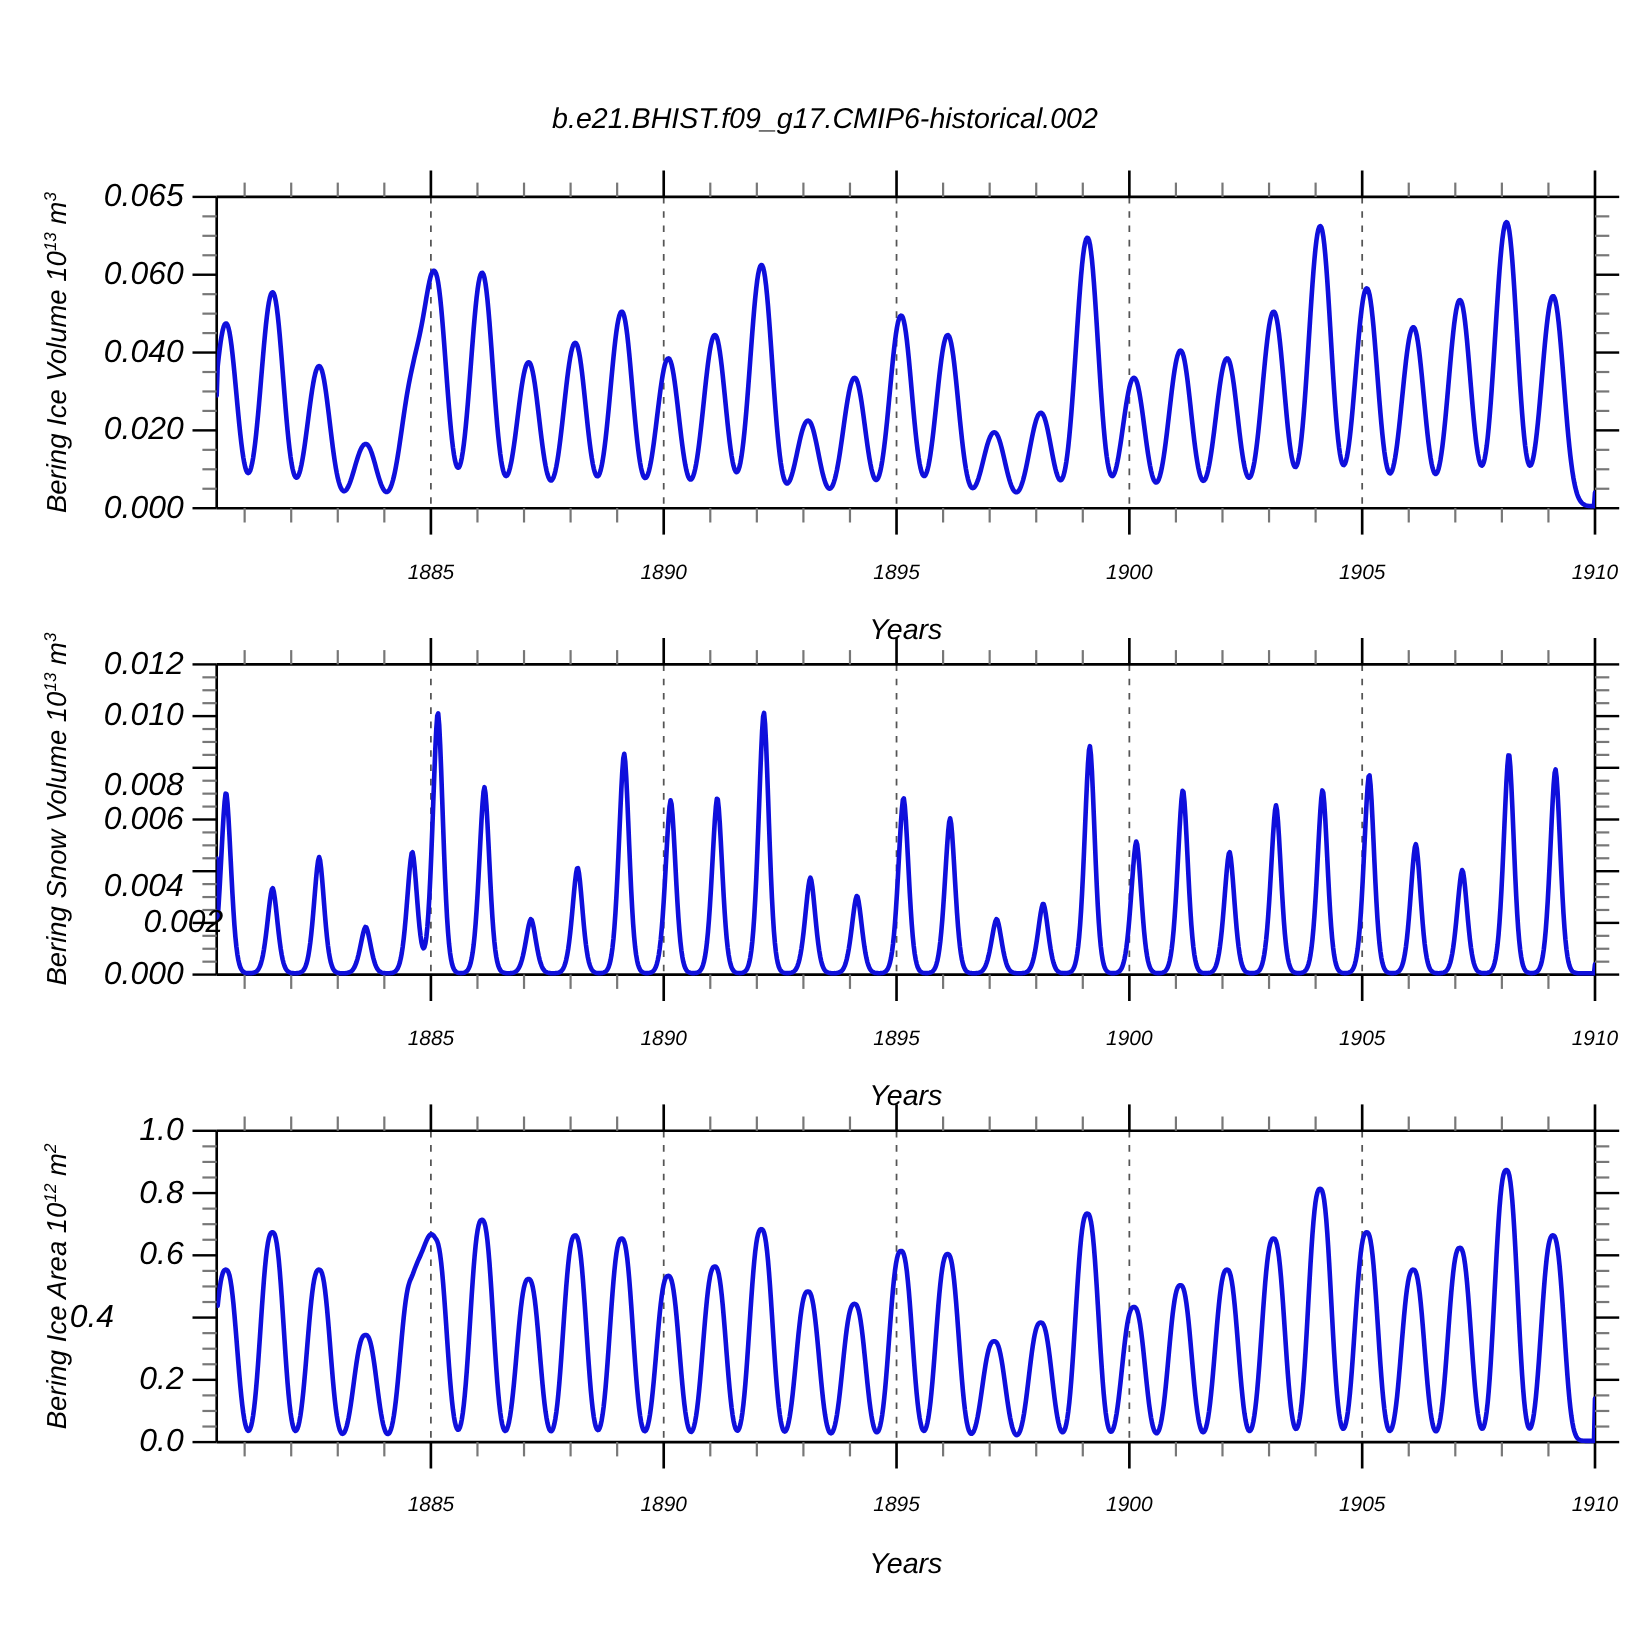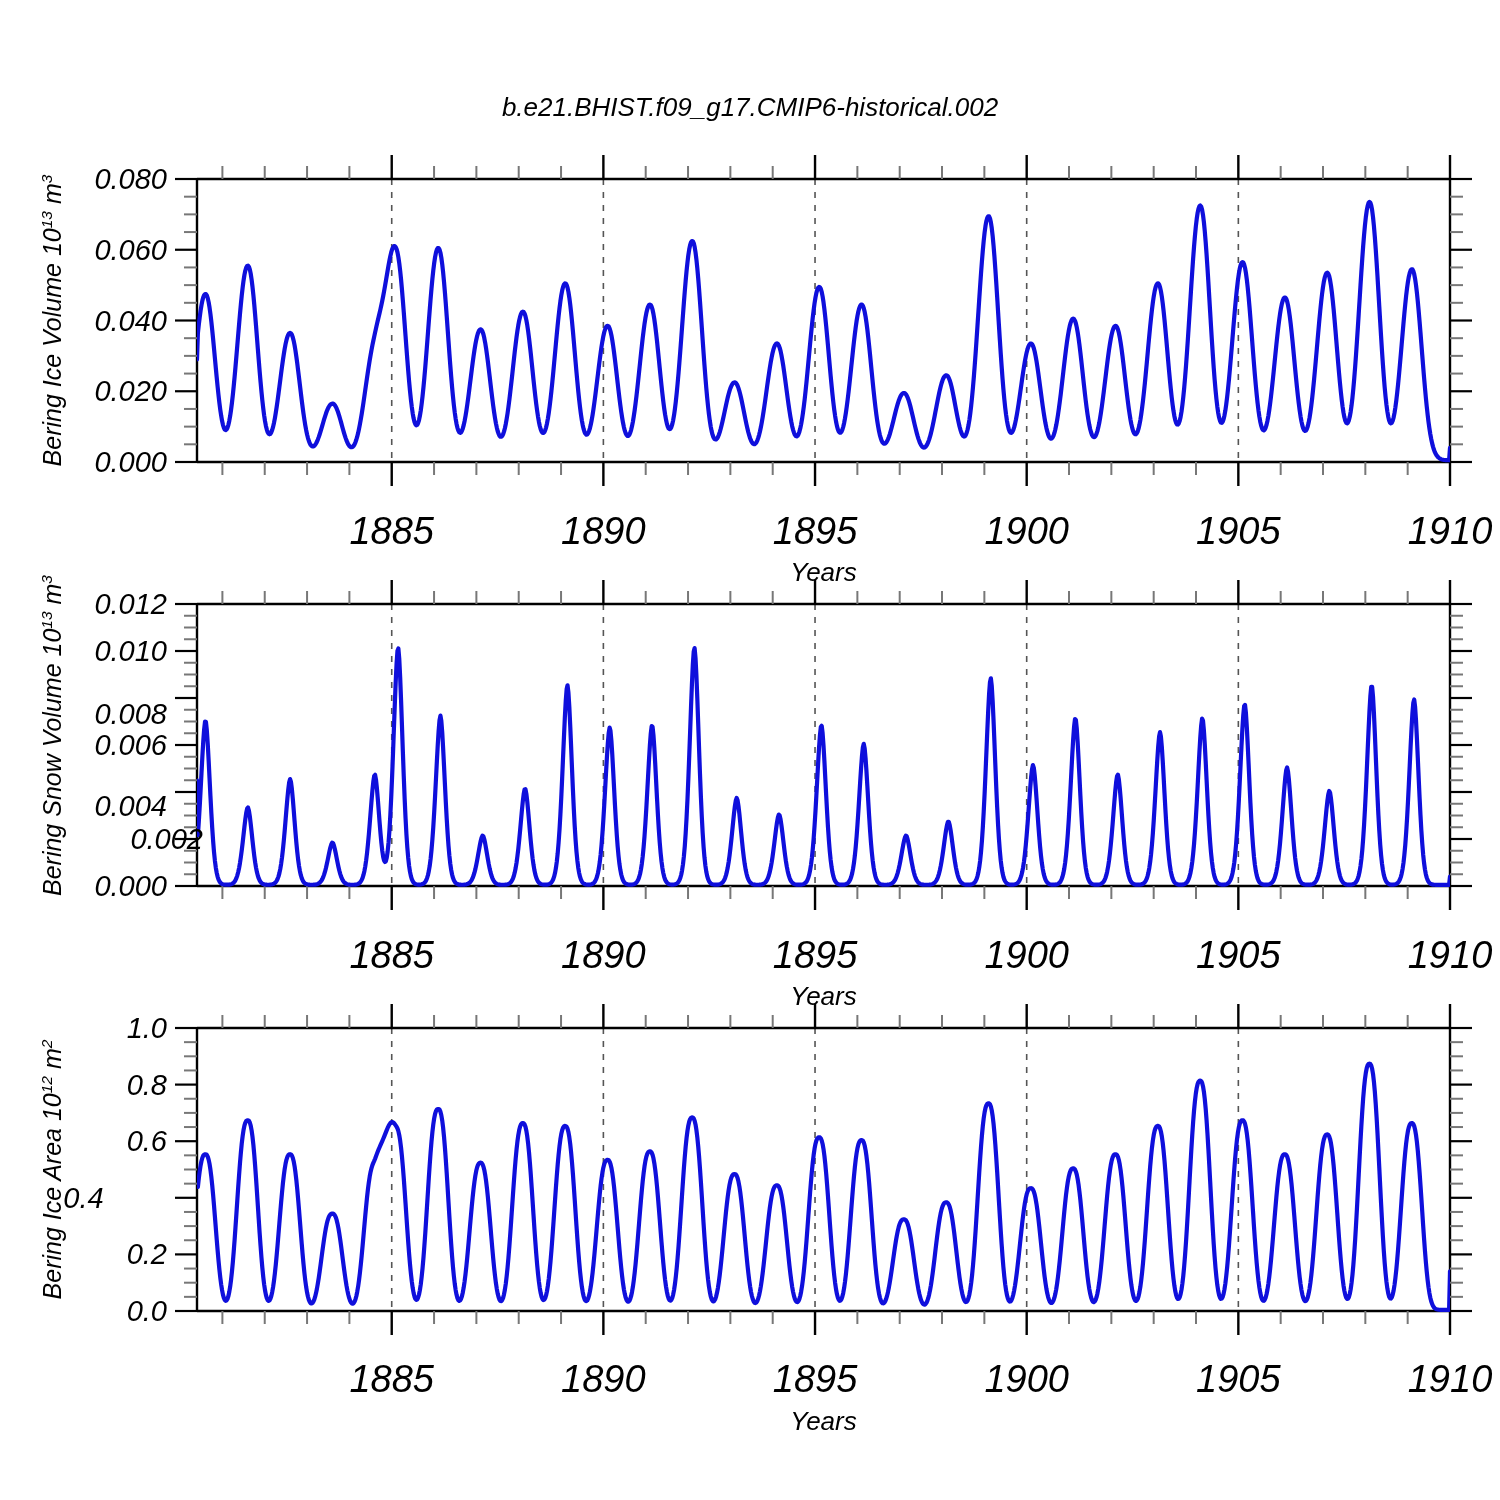--- a/index.html
+++ b/index.html
@@ -24,21 +24,21 @@
   }
   .ylabel sup{font-size:0.62em;vertical-align:super;}
 
   .ytick-label{
     position:absolute;right:0;text-align:right;
     font-size:29px;color:#000;white-space:nowrap;
     transform:translateY(-50%);
   }
   .xtick-label{
     position:absolute;text-align:center;
-    font-size:38px;color:#000;white-space:nowrap;
+    font-size:19px;color:#000;white-space:nowrap;
     transform:translateX(-50%);
   }
   .xaxis-title{
     position:absolute;text-align:center;font-size:26px;color:#000;
     transform:translateX(-50%);white-space:nowrap;
   }
 </style>
 </head>
 <body>
 
@@ -155,21 +155,21 @@
           <clipPath id="clip-0">
             <rect x="197" y="177" width="1253" height="287"></rect>
           </clipPath>
         </defs>
         <path d="M 197.00 359.41 L 197.90 332.99 L 198.79 324.84 L 199.69 317.39 L 200.58 310.78 L 201.48 305.17 L 202.37 300.63 L 203.26 297.26 L 204.16 295.07 L 205.05 294.06 L 205.95 294.12 L 206.84 295.43 L 207.74 298.10 L 208.64 302.14 L 209.53 307.47 L 210.43 313.98 L 211.32 321.52 L 212.22 329.91 L 213.11 338.94 L 214.00 348.41 L 214.90 358.10 L 215.79 367.78 L 216.69 377.26 L 217.59 386.35 L 218.48 394.87 L 219.38 402.68 L 220.27 409.67 L 221.17 415.73 L 222.06 420.78 L 222.95 424.78 L 223.85 427.68 L 224.74 429.44 L 225.64 430.07 L 226.53 429.55 L 227.43 427.89 L 228.33 425.09 L 229.22 421.18 L 230.12 416.19 L 231.01 410.16 L 231.91 403.14 L 232.80 395.21 L 233.69 386.46 L 234.59 377.01 L 235.48 366.98 L 236.38 356.53 L 237.27 345.83 L 238.17 335.08 L 239.07 324.46 L 239.96 314.19 L 240.86 304.48 L 241.75 295.52 L 242.65 287.50 L 243.54 280.58 L 244.43 274.89 L 245.33 270.54 L 246.22 267.57 L 247.12 265.99 L 248.01 265.70 L 248.91 266.77 L 249.81 269.42 L 250.70 273.68 L 251.60 279.49 L 252.49 286.73 L 253.39 295.23 L 254.28 304.81 L 255.17 315.22 L 256.07 326.24 L 256.96 337.60 L 257.86 349.06 L 258.76 360.38 L 259.65 371.36 L 260.55 381.79 L 261.44 391.51 L 262.34 400.39 L 263.23 408.34 L 264.12 415.26 L 265.02 421.13 L 265.91 425.91 L 266.81 429.59 L 267.70 432.20 L 268.60 433.74 L 269.50 434.26 L 270.39 433.78 L 271.29 432.36 L 272.18 430.04 L 273.08 426.88 L 273.97 422.93 L 274.86 418.27 L 275.76 412.96 L 276.65 407.11 L 277.55 400.80 L 278.44 394.14 L 279.34 387.25 L 280.24 380.27 L 281.13 373.32 L 282.03 366.55 L 282.92 360.09 L 283.82 354.08 L 284.71 348.64 L 285.60 343.90 L 286.50 339.93 L 287.39 336.82 L 288.29 334.61 L 289.18 333.30 L 290.08 332.88 L 290.98 333.29 L 291.87 334.71 L 292.77 337.19 L 293.66 340.70 L 294.56 345.17 L 295.45 350.51 L 296.34 356.59 L 297.24 363.27 L 298.13 370.40 L 299.03 377.80 L 299.93 385.32 L 300.82 392.81 L 301.72 400.12 L 302.61 407.13 L 303.51 413.72 L 304.40 419.80 L 305.29 425.32 L 306.19 430.22 L 307.08 434.47 L 307.98 438.06 L 308.87 440.99 L 309.77 443.28 L 310.67 444.94 L 311.56 446.00 L 312.46 446.50 L 313.35 446.46 L 314.25 445.92 L 315.14 444.92 L 316.03 443.50 L 316.93 441.70 L 317.82 439.57 L 318.72 437.14 L 319.61 434.47 L 320.51 431.61 L 321.41 428.61 L 322.30 425.55 L 323.20 422.47 L 324.09 419.45 L 324.99 416.54 L 325.88 413.81 L 326.77 411.32 L 327.67 409.11 L 328.56 407.24 L 329.46 405.75 L 330.35 404.64 L 331.25 403.95 L 332.15 403.64 L 333.04 403.71 L 333.94 404.20 L 334.83 405.16 L 335.72 406.58 L 336.62 408.43 L 337.51 410.68 L 338.41 413.28 L 339.30 416.15 L 340.20 419.22 L 341.10 422.44 L 341.99 425.70 L 342.89 428.95 L 343.78 432.10 L 344.68 435.09 L 345.57 437.86 L 346.46 440.35 L 347.36 442.52 L 348.25 444.32 L 349.15 445.72 L 350.04 446.69 L 350.94 447.20 L 351.84 447.23 L 352.73 446.77 L 353.63 445.80 L 354.52 444.31 L 355.42 442.30 L 356.31 439.75 L 357.20 436.68 L 358.10 433.09 L 358.99 429.01 L 359.89 424.45 L 360.78 419.47 L 361.68 414.09 L 362.58 408.40 L 363.47 402.44 L 364.37 396.31 L 365.26 390.07 L 366.16 383.82 L 367.05 377.63 L 367.94 371.58 L 368.84 365.74 L 369.73 360.16 L 370.63 354.87 L 371.52 349.89 L 372.42 345.21 L 373.32 340.79 L 374.21 336.57 L 375.11 332.42 L 376.00 328.35 L 376.89 324.41 L 377.79 320.58 L 378.68 316.80 L 379.58 313.00 L 380.47 309.10 L 381.37 305.03 L 382.27 300.76 L 383.16 296.23 L 384.06 291.45 L 384.95 286.43 L 385.85 281.22 L 386.74 275.92 L 387.63 270.63 L 388.53 265.48 L 389.42 260.63 L 390.32 256.24 L 391.21 252.46 L 392.11 249.44 L 393.01 247.33 L 393.90 246.21 L 394.80 246.15 L 395.69 247.14 L 396.59 249.13 L 397.48 252.38 L 398.37 257.08 L 399.27 263.22 L 400.16 270.75 L 401.06 279.56 L 401.95 289.48 L 402.85 300.32 L 403.75 311.83 L 404.64 323.78 L 405.54 335.90 L 406.43 347.96 L 407.33 359.71 L 408.22 370.92 L 409.11 381.42 L 410.01 391.03 L 410.90 399.62 L 411.80 407.07 L 412.70 413.31 L 413.59 418.28 L 414.49 421.94 L 415.38 424.26 L 416.28 425.25 L 417.17 424.91 L 418.06 423.24 L 418.96 420.28 L 419.85 416.05 L 420.75 410.60 L 421.64 403.99 L 422.54 396.28 L 423.44 387.57 L 424.33 377.96 L 425.23 367.58 L 426.12 356.59 L 427.02 345.16 L 427.91 333.48 L 428.80 321.77 L 429.70 310.25 L 430.59 299.14 L 431.49 288.67 L 432.38 279.05 L 433.28 270.48 L 434.18 263.14 L 435.07 257.17 L 435.97 252.66 L 436.86 249.67 L 437.76 248.19 L 438.65 248.09 L 439.54 249.53 L 440.44 252.71 L 441.33 257.64 L 442.23 264.24 L 443.12 272.37 L 444.02 281.86 L 444.92 292.47 L 445.81 303.96 L 446.71 316.06 L 447.60 328.50 L 448.50 341.00 L 449.39 353.32 L 450.28 365.23 L 451.18 376.51 L 452.07 387.01 L 452.97 396.57 L 453.87 405.10 L 454.76 412.53 L 455.66 418.80 L 456.55 423.91 L 457.45 427.83 L 458.34 430.61 L 459.23 432.25 L 460.13 432.81 L 461.02 432.32 L 461.92 430.83 L 462.81 428.41 L 463.71 425.10 L 464.61 420.98 L 465.50 416.12 L 466.40 410.61 L 467.29 404.54 L 468.19 398.01 L 469.08 391.13 L 469.97 384.04 L 470.87 376.87 L 471.76 369.75 L 472.66 362.84 L 473.55 356.27 L 474.45 350.18 L 475.35 344.70 L 476.24 339.94 L 477.14 336.01 L 478.03 332.96 L 478.93 330.83 L 479.82 329.65 L 480.71 329.34 L 481.61 329.92 L 482.50 331.56 L 483.40 334.27 L 484.29 338.04 L 485.19 342.77 L 486.09 348.38 L 486.98 354.71 L 487.88 361.63 L 488.77 368.96 L 489.67 376.53 L 490.56 384.18 L 491.45 391.74 L 492.35 399.05 L 493.24 405.98 L 494.14 412.40 L 495.04 418.21 L 495.93 423.32 L 496.83 427.68 L 497.72 431.23 L 498.62 433.93 L 499.51 435.76 L 500.40 436.71 L 501.30 436.77 L 502.19 435.94 L 503.09 434.23 L 503.98 431.65 L 504.88 428.23 L 505.78 423.99 L 506.67 418.97 L 507.57 413.23 L 508.46 406.82 L 509.36 399.84 L 510.25 392.36 L 511.14 384.51 L 512.04 376.41 L 512.93 368.20 L 513.83 360.03 L 514.72 352.06 L 515.62 344.44 L 516.52 337.33 L 517.41 330.88 L 518.31 325.22 L 519.20 320.46 L 520.10 316.68 L 520.99 313.96 L 521.88 312.29 L 522.78 311.66 L 523.67 311.99 L 524.57 313.49 L 525.46 316.21 L 526.36 320.13 L 527.26 325.19 L 528.15 331.27 L 529.05 338.23 L 529.94 345.90 L 530.83 354.10 L 531.73 362.63 L 532.62 371.30 L 533.52 379.92 L 534.41 388.31 L 535.31 396.29 L 536.21 403.74 L 537.10 410.53 L 538.00 416.54 L 538.89 421.70 L 539.79 425.94 L 540.68 429.22 L 541.57 431.51 L 542.47 432.77 L 543.36 433.00 L 544.26 432.21 L 545.15 430.38 L 546.05 427.53 L 546.95 423.68 L 547.84 418.86 L 548.74 413.12 L 549.63 406.49 L 550.53 399.07 L 551.42 390.92 L 552.31 382.17 L 553.21 372.93 L 554.10 363.35 L 555.00 353.59 L 555.89 343.83 L 556.79 334.24 L 557.69 325.03 L 558.58 316.37 L 559.48 308.43 L 560.37 301.40 L 561.27 295.40 L 562.16 290.55 L 563.05 286.93 L 563.95 284.57 L 564.84 283.47 L 565.74 283.51 L 566.63 284.86 L 567.53 287.67 L 568.43 291.93 L 569.32 297.57 L 570.22 304.47 L 571.11 312.48 L 572.00 321.41 L 572.90 331.04 L 573.79 341.15 L 574.69 351.51 L 575.58 361.89 L 576.48 372.09 L 577.38 381.92 L 578.27 391.19 L 579.17 399.77 L 580.06 407.54 L 580.96 414.42 L 581.85 420.33 L 582.74 425.23 L 583.64 429.11 L 584.53 431.95 L 585.43 433.77 L 586.32 434.58 L 587.22 434.40 L 588.12 433.27 L 589.01 431.22 L 589.91 428.29 L 590.80 424.54 L 591.70 420.02 L 592.59 414.79 L 593.48 408.95 L 594.38 402.56 L 595.27 395.74 L 596.17 388.60 L 597.06 381.27 L 597.96 373.88 L 598.86 366.56 L 599.75 359.48 L 600.65 352.77 L 601.54 346.57 L 602.44 341.02 L 603.33 336.22 L 604.22 332.27 L 605.12 329.24 L 606.01 327.16 L 606.91 326.04 L 607.81 325.82 L 608.70 326.52 L 609.60 328.33 L 610.49 331.24 L 611.39 335.21 L 612.28 340.18 L 613.17 346.02 L 614.07 352.60 L 614.96 359.75 L 615.86 367.32 L 616.75 375.11 L 617.65 382.96 L 618.55 390.70 L 619.44 398.17 L 620.34 405.22 L 621.23 411.74 L 622.13 417.62 L 623.02 422.78 L 623.91 427.15 L 624.81 430.68 L 625.70 433.33 L 626.60 435.07 L 627.49 435.90 L 628.39 435.81 L 629.29 434.80 L 630.18 432.87 L 631.08 430.05 L 631.97 426.34 L 632.87 421.79 L 633.76 416.44 L 634.65 410.33 L 635.55 403.54 L 636.44 396.15 L 637.34 388.27 L 638.23 380.00 L 639.13 371.50 L 640.03 362.89 L 640.92 354.35 L 641.82 346.02 L 642.71 338.09 L 643.61 330.71 L 644.50 324.04 L 645.39 318.20 L 646.29 313.32 L 647.18 309.48 L 648.08 306.75 L 648.98 305.12 L 649.87 304.57 L 650.77 305.04 L 651.66 306.74 L 652.56 309.73 L 653.45 313.97 L 654.34 319.39 L 655.24 325.86 L 656.13 333.23 L 657.03 341.32 L 657.92 349.94 L 658.82 358.88 L 659.72 367.94 L 660.61 376.91 L 661.51 385.60 L 662.40 393.84 L 663.30 401.47 L 664.19 408.37 L 665.08 414.41 L 665.98 419.51 L 666.87 423.59 L 667.77 426.60 L 668.66 428.49 L 669.56 429.22 L 670.46 428.79 L 671.35 427.17 L 672.25 424.36 L 673.14 420.36 L 674.04 415.19 L 674.93 408.88 L 675.82 401.47 L 676.72 393.02 L 677.61 383.61 L 678.51 373.35 L 679.40 362.36 L 680.30 350.81 L 681.20 338.87 L 682.09 326.73 L 682.99 314.63 L 683.88 302.77 L 684.78 291.40 L 685.67 280.74 L 686.56 271.01 L 687.46 262.41 L 688.35 255.12 L 689.25 249.27 L 690.15 244.95 L 691.04 242.20 L 691.94 240.99 L 692.83 241.20 L 693.73 243.07 L 694.62 246.75 L 695.51 252.23 L 696.41 259.41 L 697.30 268.15 L 698.20 278.23 L 699.09 289.44 L 699.99 301.50 L 700.89 314.14 L 701.78 327.07 L 702.68 340.04 L 703.57 352.79 L 704.47 365.08 L 705.36 376.74 L 706.25 387.58 L 707.15 397.50 L 708.04 406.40 L 708.94 414.23 L 709.83 420.95 L 710.73 426.58 L 711.63 431.13 L 712.52 434.65 L 713.42 437.17 L 714.31 438.76 L 715.21 439.48 L 716.10 439.40 L 716.99 438.57 L 717.89 437.08 L 718.78 434.99 L 719.68 432.36 L 720.57 429.26 L 721.47 425.79 L 722.37 422.00 L 723.26 417.99 L 724.16 413.83 L 725.05 409.62 L 725.94 405.45 L 726.84 401.40 L 727.73 397.57 L 728.63 394.03 L 729.52 390.87 L 730.42 388.15 L 731.32 385.92 L 732.21 384.23 L 733.11 383.09 L 734.00 382.50 L 734.90 382.42 L 735.79 382.90 L 736.68 384.01 L 737.58 385.76 L 738.47 388.13 L 739.37 391.06 L 740.26 394.48 L 741.16 398.33 L 742.06 402.49 L 742.95 406.87 L 743.85 411.37 L 744.74 415.89 L 745.64 420.32 L 746.53 424.57 L 747.42 428.55 L 748.32 432.21 L 749.21 435.46 L 750.11 438.26 L 751.00 440.56 L 751.90 442.33 L 752.80 443.53 L 753.69 444.16 L 754.59 444.18 L 755.48 443.60 L 756.38 442.40 L 757.27 440.58 L 758.16 438.15 L 759.06 435.11 L 759.95 431.47 L 760.85 427.27 L 761.74 422.54 L 762.64 417.33 L 763.54 411.69 L 764.43 405.70 L 765.33 399.45 L 766.22 393.03 L 767.11 386.56 L 768.01 380.16 L 768.90 373.93 L 769.80 368.02 L 770.69 362.53 L 771.59 357.58 L 772.49 353.28 L 773.38 349.70 L 774.28 346.91 L 775.17 344.95 L 776.07 343.82 L 776.96 343.48 L 777.85 343.93 L 778.75 345.31 L 779.64 347.65 L 780.54 350.93 L 781.43 355.08 L 782.33 360.01 L 783.23 365.61 L 784.12 371.72 L 785.02 378.22 L 785.91 384.93 L 786.81 391.71 L 787.70 398.41 L 788.59 404.89 L 789.49 411.00 L 790.38 416.65 L 791.28 421.72 L 792.17 426.13 L 793.07 429.82 L 793.97 432.73 L 794.86 434.81 L 795.76 436.03 L 796.65 436.37 L 797.55 435.80 L 798.44 434.31 L 799.33 431.90 L 800.23 428.57 L 801.12 424.33 L 802.02 419.20 L 802.91 413.21 L 803.81 406.42 L 804.71 398.89 L 805.60 390.69 L 806.50 381.95 L 807.39 372.77 L 808.28 363.30 L 809.18 353.70 L 810.07 344.14 L 810.97 334.80 L 811.86 325.86 L 812.76 317.51 L 813.66 309.91 L 814.55 303.22 L 815.45 297.57 L 816.34 293.07 L 817.24 289.79 L 818.13 287.75 L 819.02 286.92 L 819.92 287.21 L 820.81 288.84 L 821.71 291.90 L 822.60 296.37 L 823.50 302.18 L 824.40 309.19 L 825.29 317.24 L 826.19 326.15 L 827.08 335.70 L 827.98 345.66 L 828.87 355.82 L 829.76 365.94 L 830.66 375.84 L 831.55 385.31 L 832.45 394.19 L 833.34 402.36 L 834.24 409.68 L 835.14 416.08 L 836.03 421.49 L 836.93 425.86 L 837.82 429.18 L 838.72 431.43 L 839.61 432.61 L 840.50 432.74 L 841.40 431.83 L 842.29 429.90 L 843.19 427.00 L 844.09 423.16 L 844.98 418.42 L 845.88 412.86 L 846.77 406.53 L 847.67 399.53 L 848.56 391.95 L 849.45 383.92 L 850.35 375.55 L 851.24 367.01 L 852.14 358.44 L 853.03 350.00 L 853.93 341.87 L 854.83 334.21 L 855.72 327.18 L 856.62 320.92 L 857.51 315.57 L 858.41 311.22 L 859.30 307.94 L 860.19 305.78 L 861.09 304.72 L 861.98 304.67 L 862.88 305.77 L 863.77 308.13 L 864.67 311.78 L 865.57 316.66 L 866.46 322.66 L 867.36 329.64 L 868.25 337.46 L 869.15 345.91 L 870.04 354.81 L 870.93 363.95 L 871.83 373.15 L 872.72 382.22 L 873.62 391.00 L 874.51 399.33 L 875.41 407.11 L 876.31 414.23 L 877.20 420.62 L 878.10 426.24 L 878.99 431.06 L 879.89 435.07 L 880.78 438.30 L 881.67 440.74 L 882.57 442.45 L 883.46 443.45 L 884.36 443.77 L 885.26 443.48 L 886.15 442.61 L 887.05 441.20 L 887.94 439.31 L 888.84 436.99 L 889.73 434.29 L 890.62 431.27 L 891.52 427.99 L 892.41 424.51 L 893.31 420.91 L 894.20 417.26 L 895.10 413.63 L 896.00 410.09 L 896.89 406.74 L 897.79 403.62 L 898.68 400.82 L 899.58 398.40 L 900.47 396.39 L 901.36 394.84 L 902.26 393.76 L 903.15 393.16 L 904.05 393.02 L 904.94 393.33 L 905.84 394.18 L 906.74 395.59 L 907.63 397.54 L 908.53 399.98 L 909.42 402.87 L 910.32 406.13 L 911.21 409.69 L 912.10 413.45 L 913.00 417.34 L 913.89 421.26 L 914.79 425.12 L 915.68 428.86 L 916.58 432.39 L 917.48 435.65 L 918.37 438.59 L 919.27 441.16 L 920.16 443.34 L 921.06 445.08 L 921.95 446.37 L 922.84 447.19 L 923.74 447.55 L 924.63 447.42 L 925.53 446.80 L 926.43 445.71 L 927.32 444.14 L 928.22 442.11 L 929.11 439.62 L 930.01 436.70 L 930.90 433.37 L 931.79 429.68 L 932.69 425.66 L 933.58 421.36 L 934.48 416.86 L 935.37 412.22 L 936.27 407.53 L 937.17 402.86 L 938.06 398.30 L 938.96 393.95 L 939.85 389.90 L 940.75 386.22 L 941.64 383.00 L 942.53 380.29 L 943.43 378.15 L 944.32 376.61 L 945.22 375.67 L 946.11 375.32 L 947.01 375.53 L 947.91 376.39 L 948.80 377.96 L 949.70 380.21 L 950.59 383.10 L 951.49 386.56 L 952.38 390.52 L 953.27 394.86 L 954.17 399.48 L 955.06 404.27 L 955.96 409.09 L 956.85 413.84 L 957.75 418.39 L 958.65 422.64 L 959.54 426.48 L 960.44 429.82 L 961.33 432.57 L 962.23 434.66 L 963.12 436.01 L 964.01 436.55 L 964.91 436.23 L 965.80 434.99 L 966.70 432.77 L 967.60 429.54 L 968.49 425.25 L 969.39 419.87 L 970.28 413.39 L 971.18 405.80 L 972.07 397.13 L 972.96 387.40 L 973.86 376.70 L 974.75 365.12 L 975.65 352.78 L 976.54 339.84 L 977.44 326.48 L 978.34 312.92 L 979.23 299.38 L 980.13 286.12 L 981.02 273.38 L 981.92 261.43 L 982.81 250.50 L 983.70 240.82 L 984.60 232.57 L 985.49 225.92 L 986.39 220.97 L 987.28 217.76 L 988.18 216.28 L 989.08 216.38 L 989.97 218.30 L 990.87 222.24 L 991.76 228.17 L 992.66 236.01 L 993.55 245.60 L 994.44 256.70 L 995.34 269.07 L 996.23 282.42 L 997.13 296.42 L 998.02 310.78 L 998.92 325.19 L 999.82 339.36 L 1000.71 353.03 L 1001.61 365.98 L 1002.50 378.03 L 1003.39 389.02 L 1004.29 398.86 L 1005.18 407.45 L 1006.08 414.78 L 1006.97 420.82 L 1007.87 425.60 L 1008.77 429.13 L 1009.66 431.47 L 1010.56 432.67 L 1011.45 432.80 L 1012.35 431.91 L 1013.24 430.08 L 1014.13 427.38 L 1015.03 423.88 L 1015.92 419.67 L 1016.82 414.84 L 1017.71 409.48 L 1018.61 403.70 L 1019.51 397.60 L 1020.40 391.31 L 1021.30 384.94 L 1022.19 378.64 L 1023.09 372.52 L 1023.98 366.72 L 1024.87 361.37 L 1025.77 356.57 L 1026.66 352.42 L 1027.56 349.02 L 1028.45 346.41 L 1029.35 344.63 L 1030.25 343.68 L 1031.14 343.51 L 1032.04 344.15 L 1032.93 345.74 L 1033.83 348.29 L 1034.72 351.77 L 1035.61 356.10 L 1036.51 361.19 L 1037.40 366.92 L 1038.30 373.14 L 1039.20 379.71 L 1040.09 386.48 L 1040.99 393.29 L 1041.88 400.00 L 1042.78 406.46 L 1043.67 412.56 L 1044.56 418.19 L 1045.46 423.26 L 1046.35 427.69 L 1047.25 431.42 L 1048.14 434.41 L 1049.04 436.62 L 1049.94 438.04 L 1050.83 438.65 L 1051.73 438.44 L 1052.62 437.41 L 1053.52 435.56 L 1054.41 432.91 L 1055.30 429.48 L 1056.20 425.28 L 1057.09 420.36 L 1057.99 414.77 L 1058.88 408.57 L 1059.78 401.82 L 1060.68 394.64 L 1061.57 387.11 L 1062.47 379.36 L 1063.36 371.54 L 1064.26 363.77 L 1065.15 356.21 L 1066.04 349.01 L 1066.94 342.32 L 1067.83 336.27 L 1068.73 330.98 L 1069.62 326.57 L 1070.52 323.11 L 1071.42 320.65 L 1072.31 319.20 L 1073.21 318.72 L 1074.10 319.18 L 1075.00 320.76 L 1075.89 323.51 L 1076.78 327.40 L 1077.68 332.36 L 1078.57 338.28 L 1079.47 345.02 L 1080.37 352.42 L 1081.26 360.29 L 1082.16 368.47 L 1083.05 376.76 L 1083.95 384.99 L 1084.84 393.00 L 1085.73 400.62 L 1086.63 407.73 L 1087.52 414.23 L 1088.42 420.01 L 1089.31 425.02 L 1090.21 429.20 L 1091.11 432.52 L 1092.00 434.95 L 1092.90 436.50 L 1093.79 437.15 L 1094.69 436.93 L 1095.58 435.83 L 1096.47 433.89 L 1097.37 431.13 L 1098.26 427.58 L 1099.16 423.29 L 1100.05 418.30 L 1100.95 412.67 L 1101.85 406.49 L 1102.74 399.83 L 1103.64 392.81 L 1104.53 385.53 L 1105.43 378.13 L 1106.32 370.74 L 1107.21 363.49 L 1108.11 356.54 L 1109.00 350.03 L 1109.90 344.09 L 1110.79 338.85 L 1111.69 334.40 L 1112.59 330.84 L 1113.48 328.22 L 1114.38 326.56 L 1115.27 325.84 L 1116.16 325.99 L 1117.06 327.17 L 1117.95 329.45 L 1118.85 332.82 L 1119.74 337.24 L 1120.64 342.59 L 1121.54 348.77 L 1122.43 355.61 L 1123.33 362.95 L 1124.22 370.63 L 1125.12 378.45 L 1126.01 386.24 L 1126.90 393.85 L 1127.80 401.11 L 1128.69 407.89 L 1129.59 414.07 L 1130.48 419.56 L 1131.38 424.26 L 1132.28 428.12 L 1133.17 431.08 L 1134.07 433.11 L 1134.96 434.18 L 1135.86 434.28 L 1136.75 433.39 L 1137.64 431.52 L 1138.54 428.66 L 1139.43 424.84 L 1140.33 420.06 L 1141.22 414.38 L 1142.12 407.82 L 1143.02 400.47 L 1143.91 392.39 L 1144.81 383.70 L 1145.70 374.51 L 1146.60 364.96 L 1147.49 355.21 L 1148.38 345.42 L 1149.28 335.79 L 1150.17 326.50 L 1151.07 317.73 L 1151.96 309.67 L 1152.86 302.47 L 1153.76 296.30 L 1154.65 291.25 L 1155.55 287.43 L 1156.44 284.87 L 1157.33 283.56 L 1158.23 283.41 L 1159.12 284.53 L 1160.02 287.10 L 1160.91 291.12 L 1161.81 296.53 L 1162.71 303.22 L 1163.60 311.04 L 1164.50 319.79 L 1165.39 329.28 L 1166.29 339.26 L 1167.18 349.50 L 1168.07 359.76 L 1168.97 369.84 L 1169.86 379.50 L 1170.76 388.58 L 1171.65 396.89 L 1172.55 404.30 L 1173.45 410.68 L 1174.34 415.95 L 1175.24 420.02 L 1176.13 422.84 L 1177.03 424.36 L 1177.92 424.54 L 1178.81 423.37 L 1179.71 420.82 L 1180.60 416.91 L 1181.50 411.64 L 1182.39 405.03 L 1183.29 397.11 L 1184.19 387.95 L 1185.08 377.63 L 1185.98 366.24 L 1186.87 353.93 L 1187.77 340.86 L 1188.66 327.22 L 1189.55 313.22 L 1190.45 299.11 L 1191.34 285.14 L 1192.24 271.58 L 1193.13 258.70 L 1194.03 246.76 L 1194.93 236.00 L 1195.82 226.65 L 1196.72 218.89 L 1197.61 212.85 L 1198.50 208.62 L 1199.40 206.20 L 1200.29 205.52 L 1201.19 206.55 L 1202.08 209.62 L 1202.98 214.80 L 1203.88 222.03 L 1204.77 231.16 L 1205.67 241.99 L 1206.56 254.27 L 1207.46 267.71 L 1208.35 281.99 L 1209.24 296.78 L 1210.14 311.75 L 1211.03 326.59 L 1211.93 341.01 L 1212.82 354.75 L 1213.72 367.57 L 1214.62 379.30 L 1215.51 389.78 L 1216.41 398.91 L 1217.30 406.61 L 1218.20 412.83 L 1219.09 417.56 L 1219.98 420.79 L 1220.88 422.54 L 1221.77 422.84 L 1222.67 421.73 L 1223.56 419.26 L 1224.46 415.47 L 1225.36 410.45 L 1226.25 404.26 L 1227.15 397.00 L 1228.04 388.77 L 1228.94 379.69 L 1229.83 369.91 L 1230.72 359.58 L 1231.62 348.87 L 1232.51 337.98 L 1233.41 327.12 L 1234.31 316.50 L 1235.20 306.33 L 1236.10 296.83 L 1236.99 288.18 L 1237.89 280.58 L 1238.78 274.17 L 1239.67 269.07 L 1240.57 265.36 L 1241.46 263.06 L 1242.36 262.15 L 1243.25 262.52 L 1244.15 264.43 L 1245.05 267.97 L 1245.94 273.13 L 1246.84 279.80 L 1247.73 287.85 L 1248.63 297.09 L 1249.52 307.30 L 1250.41 318.23 L 1251.31 329.64 L 1252.20 341.26 L 1253.10 352.85 L 1253.99 364.17 L 1254.89 375.01 L 1255.79 385.19 L 1256.68 394.54 L 1257.58 402.96 L 1258.47 410.33 L 1259.37 416.59 L 1260.26 421.69 L 1261.15 425.62 L 1262.05 428.36 L 1262.94 429.92 L 1263.84 430.33 L 1264.73 429.59 L 1265.63 427.75 L 1266.53 424.85 L 1267.42 420.94 L 1268.32 416.07 L 1269.21 410.31 L 1270.11 403.73 L 1271.00 396.44 L 1271.89 388.54 L 1272.79 380.15 L 1273.68 371.42 L 1274.58 362.50 L 1275.48 353.55 L 1276.37 344.74 L 1277.27 336.26 L 1278.16 328.27 L 1279.06 320.94 L 1279.95 314.42 L 1280.84 308.85 L 1281.74 304.33 L 1282.63 300.94 L 1283.53 298.71 L 1284.42 297.63 L 1285.32 297.61 L 1286.22 298.78 L 1287.11 301.29 L 1288.01 305.13 L 1288.90 310.25 L 1289.80 316.53 L 1290.69 323.84 L 1291.58 331.99 L 1292.48 340.79 L 1293.37 350.04 L 1294.27 359.51 L 1295.16 369.00 L 1296.06 378.30 L 1296.96 387.24 L 1297.85 395.64 L 1298.75 403.35 L 1299.64 410.27 L 1300.54 416.30 L 1301.43 421.35 L 1302.32 425.37 L 1303.22 428.32 L 1304.11 430.18 L 1305.01 430.93 L 1305.90 430.56 L 1306.80 429.09 L 1307.70 426.51 L 1308.59 422.86 L 1309.49 418.15 L 1310.38 412.43 L 1311.28 405.76 L 1312.17 398.20 L 1313.06 389.84 L 1313.96 380.78 L 1314.85 371.16 L 1315.75 361.12 L 1316.65 350.83 L 1317.54 340.46 L 1318.44 330.22 L 1319.33 320.29 L 1320.23 310.88 L 1321.12 302.18 L 1322.01 294.37 L 1322.91 287.61 L 1323.80 282.03 L 1324.70 277.72 L 1325.59 274.75 L 1326.49 273.12 L 1327.39 272.74 L 1328.28 273.65 L 1329.18 276.08 L 1330.07 280.05 L 1330.97 285.52 L 1331.86 292.37 L 1332.75 300.44 L 1333.65 309.56 L 1334.54 319.48 L 1335.44 329.99 L 1336.33 340.82 L 1337.23 351.73 L 1338.13 362.48 L 1339.02 372.84 L 1339.92 382.62 L 1340.81 391.63 L 1341.71 399.72 L 1342.60 406.77 L 1343.49 412.66 L 1344.39 417.31 L 1345.28 420.67 L 1346.18 422.68 L 1347.07 423.31 L 1347.97 422.55 L 1348.87 420.37 L 1349.76 416.77 L 1350.66 411.78 L 1351.55 405.40 L 1352.45 397.67 L 1353.34 388.66 L 1354.23 378.45 L 1355.13 367.12 L 1356.02 354.83 L 1356.92 341.72 L 1357.82 328.00 L 1358.71 313.86 L 1359.61 299.56 L 1360.50 285.35 L 1361.40 271.51 L 1362.29 258.30 L 1363.18 245.99 L 1364.08 234.85 L 1364.97 225.08 L 1365.87 216.89 L 1366.76 210.43 L 1367.66 205.79 L 1368.56 203.00 L 1369.45 201.99 L 1370.35 202.67 L 1371.24 205.39 L 1372.14 210.24 L 1373.03 217.18 L 1373.92 226.09 L 1374.82 236.77 L 1375.71 248.97 L 1376.61 262.40 L 1377.50 276.74 L 1378.40 291.67 L 1379.30 306.85 L 1380.19 321.96 L 1381.09 336.70 L 1381.98 350.79 L 1382.88 364.01 L 1383.77 376.16 L 1384.66 387.09 L 1385.56 396.67 L 1386.45 404.83 L 1387.35 411.51 L 1388.24 416.71 L 1389.14 420.40 L 1390.04 422.62 L 1390.93 423.39 L 1391.83 422.75 L 1392.72 420.76 L 1393.62 417.46 L 1394.51 412.94 L 1395.40 407.25 L 1396.30 400.50 L 1397.19 392.77 L 1398.09 384.20 L 1398.99 374.90 L 1399.88 365.04 L 1400.78 354.79 L 1401.67 344.32 L 1402.57 333.83 L 1403.46 323.54 L 1404.35 313.64 L 1405.25 304.34 L 1406.14 295.83 L 1407.04 288.30 L 1407.93 281.89 L 1408.83 276.72 L 1409.73 272.89 L 1410.62 270.42 L 1411.52 269.30 L 1412.41 269.42 L 1413.31 270.97 L 1414.20 274.09 L 1415.09 278.79 L 1415.99 284.97 L 1416.88 292.52 L 1417.78 301.26 L 1418.67 311.00 L 1419.57 321.50 L 1420.47 332.52 L 1421.36 343.84 L 1422.26 355.22 L 1423.15 366.44 L 1424.05 377.31 L 1424.94 387.67 L 1425.83 397.39 L 1426.73 406.37 L 1427.62 414.55 L 1428.52 421.89 L 1429.41 428.39 L 1430.31 434.07 L 1431.21 438.96 L 1432.10 443.13 L 1433.00 446.62 L 1433.89 449.52 L 1434.78 451.89 L 1435.68 453.81 L 1436.57 455.34 L 1437.47 456.54 L 1438.36 457.48 L 1439.26 458.20 L 1440.16 458.75 L 1441.05 459.17 L 1441.95 459.47 L 1442.84 459.70 L 1443.74 459.86 L 1444.63 459.97 L 1445.52 460.06 L 1446.42 460.11 L 1447.31 460.15 L 1448.21 460.18 L 1449.10 460.20 L 1450.00 447.85" fill="none" stroke="#0f0fdc" stroke-width="4.2" stroke-linejoin="round" stroke-linecap="round" clip-path="url(#clip-0)"></path>
       </svg>
       <div class="ytick-label" style="left: 0px; width: 167px; top: 462px;">0.000</div>
       <div class="ytick-label" style="left: 0px; width: 167px; top: 391.25px;">0.020</div>
       <div class="ytick-label" style="left: 0px; width: 167px; top: 320.5px;">0.040</div>
       <div class="ytick-label" style="left: 0px; width: 167px; top: 249.75px;">0.060</div>
-      <div class="ytick-label" style="left: 0px; width: 167px; top: 179px;">0.080</div>
+      <div class="ytick-label" style="left: 0px; width: 167px; top: 179px;">0.065</div>
       <div class="ylabel" style="left: 38px; top: 472px; width: 303px;"><span>Bering Ice Volume 10</span><sup>13</sup><span> m</span><sup>3</sup></div>
       <div class="xtick-label" style="left: 391.723px; top: 510px;">1885</div>
       <div class="xtick-label" style="left: 603.378px; top: 510px;">1890</div>
       <div class="xtick-label" style="left: 815.034px; top: 510px;">1895</div>
       <div class="xtick-label" style="left: 1026.69px; top: 510px;">1900</div>
       <div class="xtick-label" style="left: 1238.34px; top: 510px;">1905</div>
       <div class="xtick-label" style="left: 1450px; top: 510px;">1910</div>
       <div class="xaxis-title" style="left: 823.5px; top: 557px;">Years</div>
     </div>
   <div class="panel" id="panel-1">

